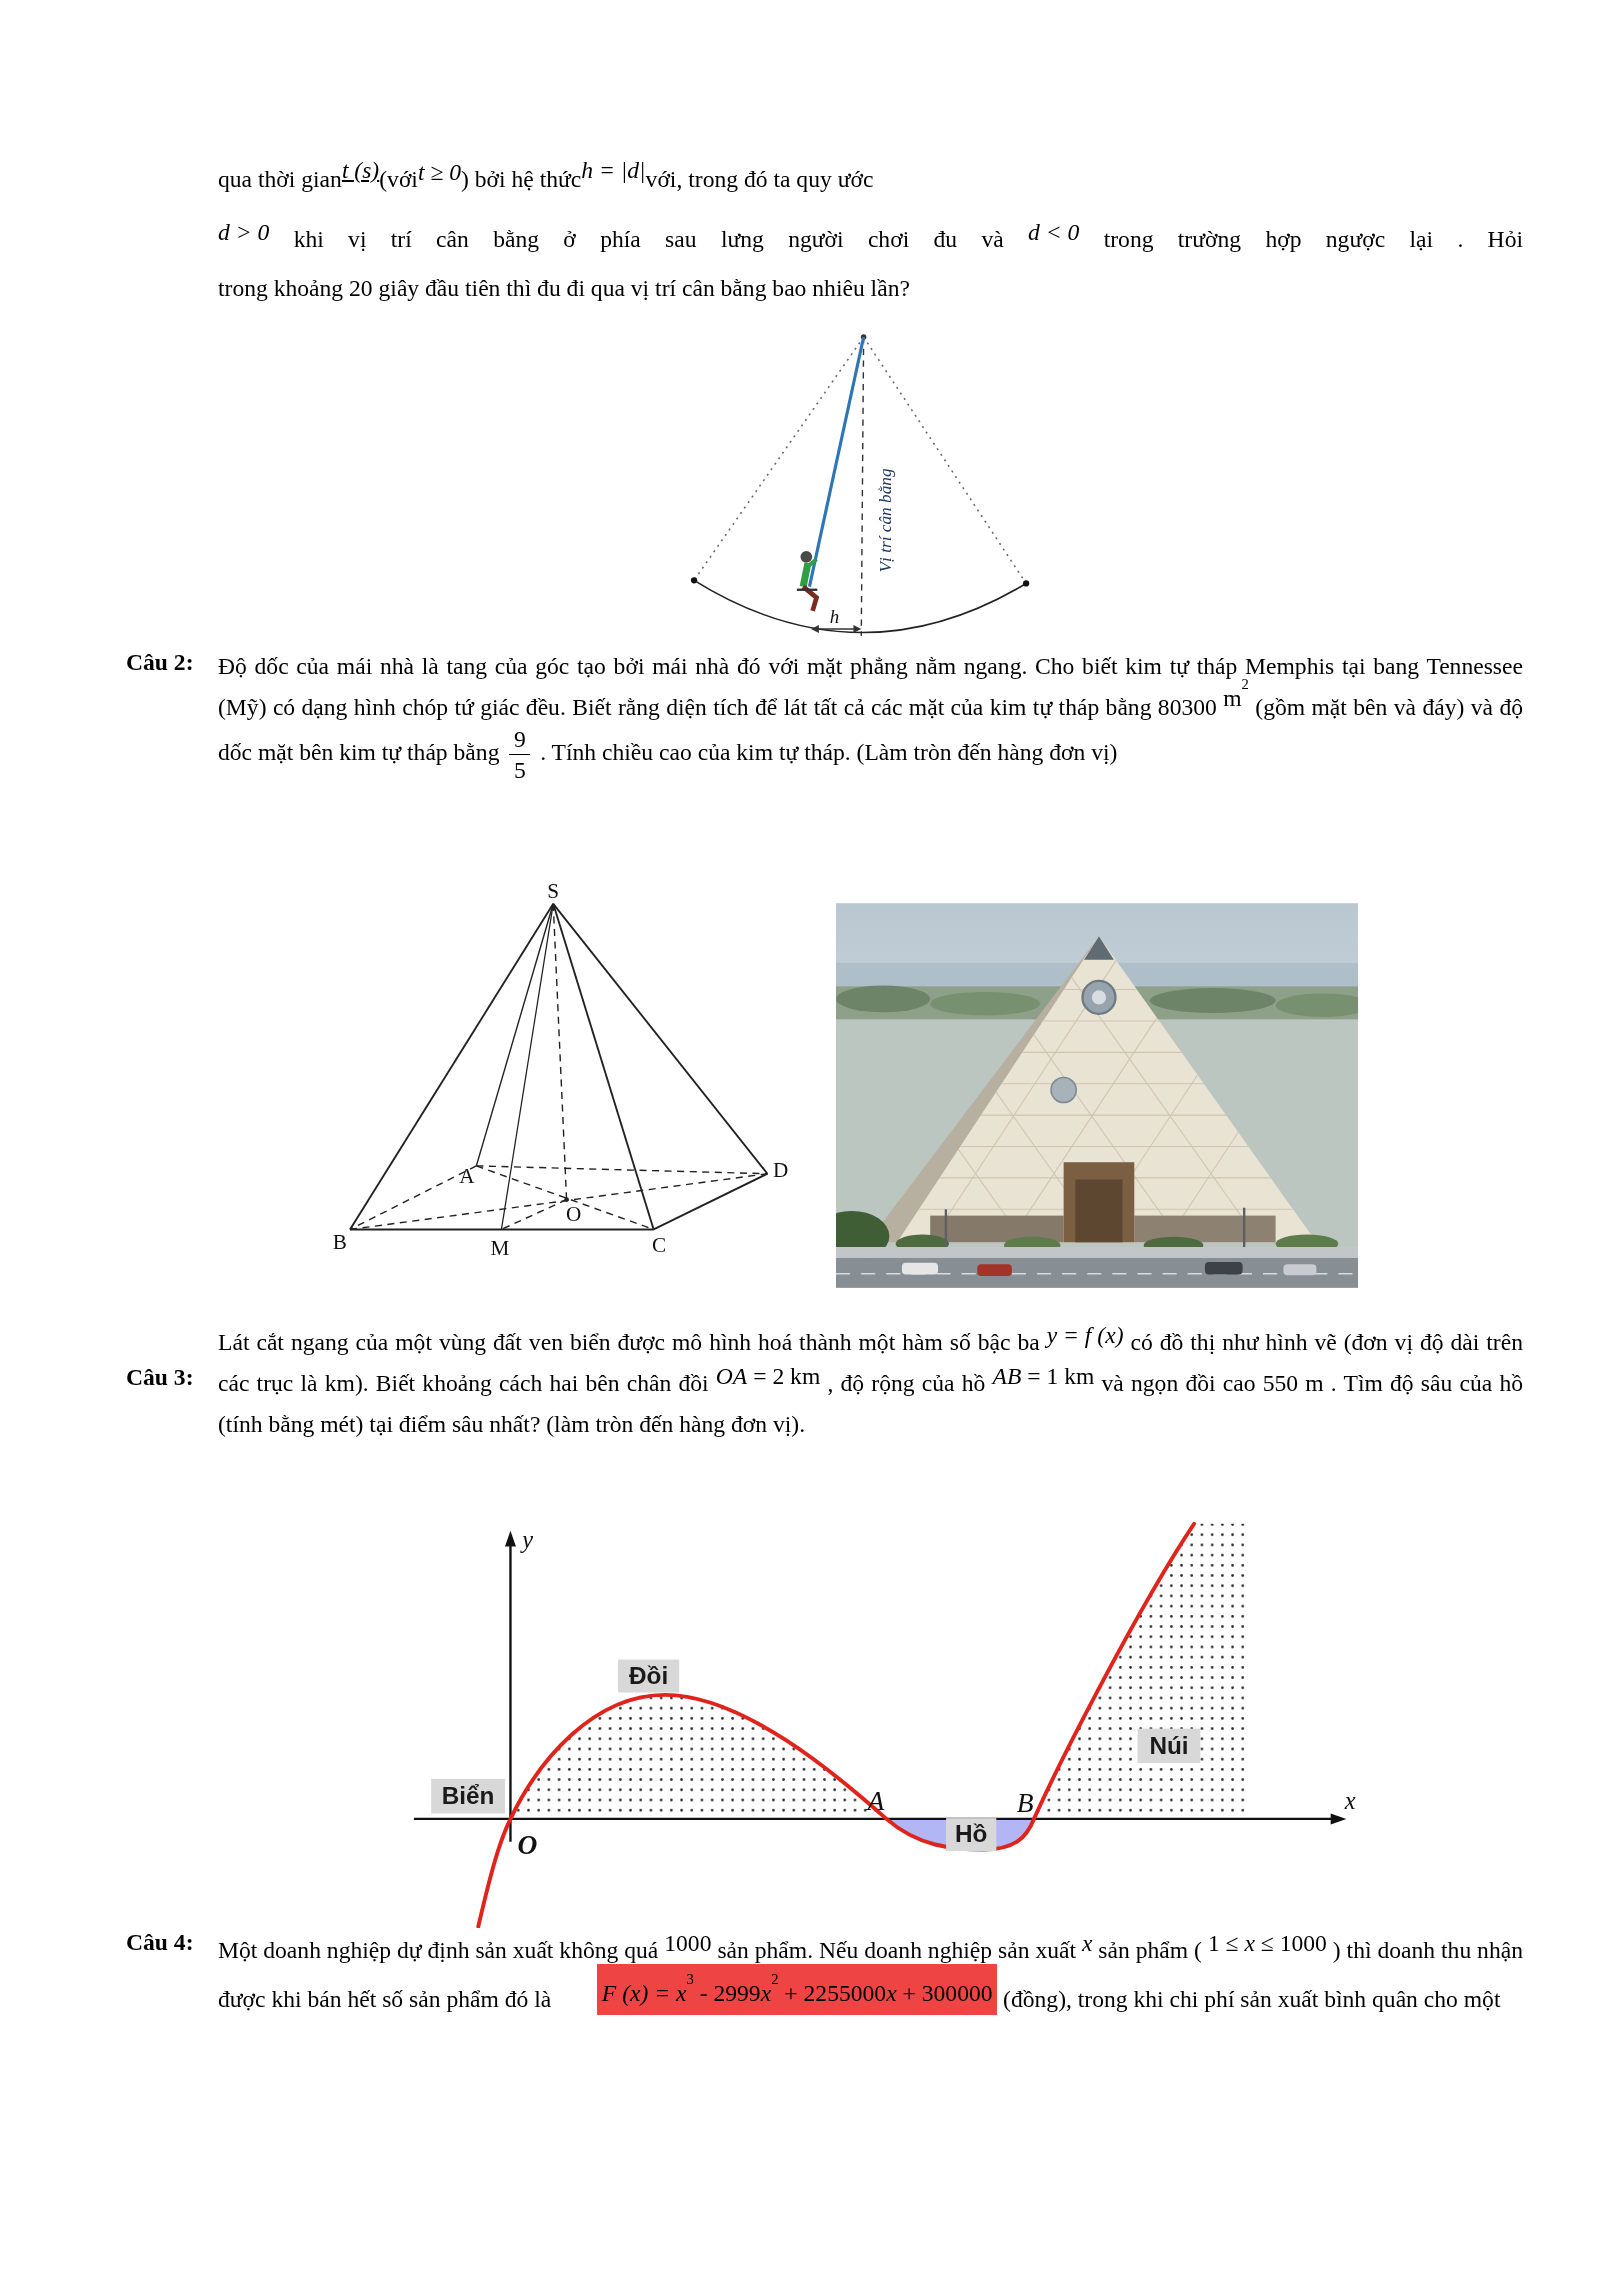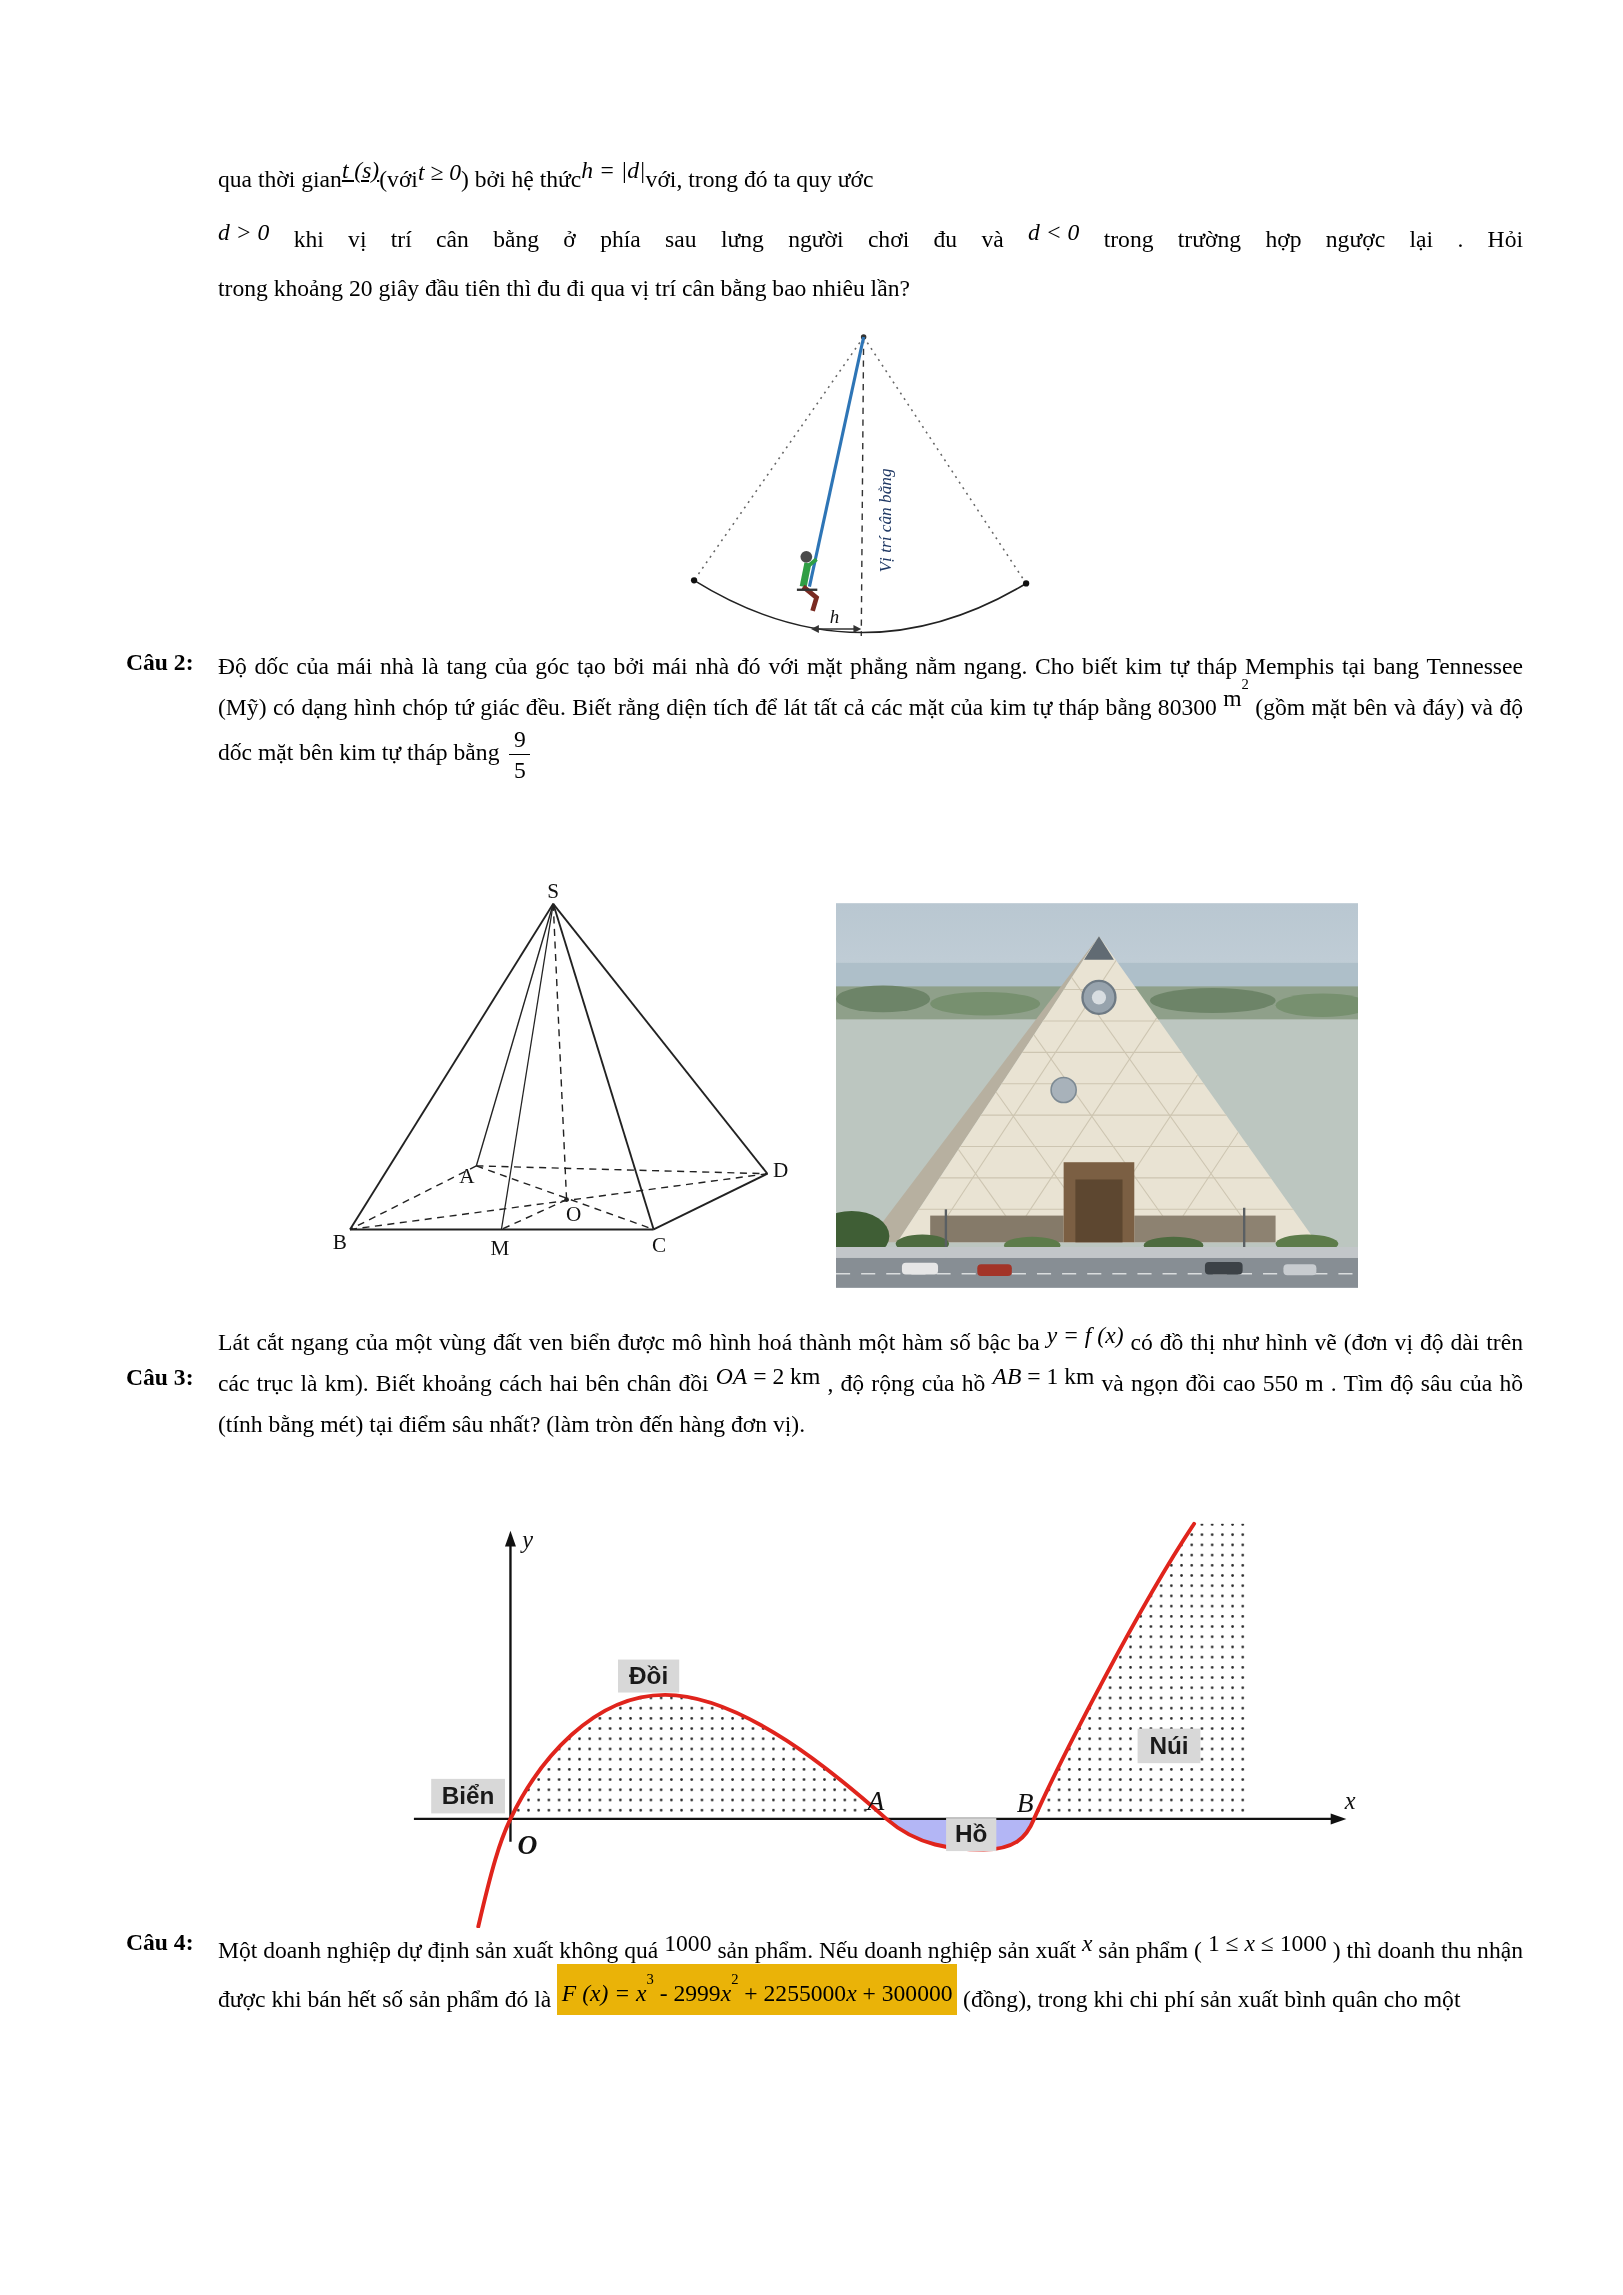--- a/index.html
+++ b/index.html
@@ -20,21 +20,21 @@
   .frac { display:inline-flex; flex-direction:column; vertical-align:middle;
           text-align:center; line-height:1.12; margin:0 3.9px; }
   .frac .num { border-bottom:1.9px solid #000; padding:0.8px 4.7px 2.4px; }
   .frac .den { padding-top:1.6px; }
   .line1 { display:flex; align-items:flex-end; white-space:nowrap; height:75px; }
   .line1 > span { display:inline-block; }
   .eqbig { display:inline-flex; align-items:center; font-size:24px; margin:0 7.9px 1.6px; }
   .eqbig .brk { font-size:55px; line-height:0.95; font-weight:400; transform:translateY(-1.6px); }
   .eqbig .frac { font-size:23.6px; }
   .eqbig .frac .num { font-style:italic; font-weight:600; }
-  .eqgray { background:#eab308; padding:1.6px 4.7px; display:inline-block; }
+  .eqgray { background:#ef4444; padding:1.6px 4.7px; display:inline-block;margin-left:40px; }
   svg text { font-family:"Liberation Serif","DejaVu Serif",serif; }
   svg .sans { font-family:"Liberation Sans","DejaVu Sans",sans-serif; }
 </style>
 </head>
 <body>
 
 <div class="abs line1" style="left:218px; top:118px;">
   <span>qua thời gian </span>
   <span class="math" style="margin-bottom:9.4px;text-decoration:underline;">t (s)</span>
   <span> (với </span>
@@ -83,21 +83,21 @@
   </g>
 
   <text transform="translate(340 314) rotate(-90)" font-size="22" font-style="italic" fill="#1f3864">Vị trí cân bằng</text>
 </svg>
 
 <div class="abs qlabel" style="left:126px; top:649px;">Câu 2:</div>
 <div class="abs body-par" style="left:218px; top:649px; width:1305px; line-height:35px;">
   <span>Độ dốc của mái nhà là tang của góc tạo bởi mái nhà đó với mặt phẳng nằm ngang. Cho biết kim tự tháp Memphis tại bang Tennessee (Mỹ) có dạng hình chóp tứ giác đều. Biết rằng diện tích để lát tất cả các mặt của kim tự tháp bằng 80300 </span><span class="mr2"><span>m</span><sup class="s">2</sup></span><span> (gồm mặt bên và đáy) và độ dốc mặt bên kim tự tháp bằng </span><span class="frac">
       <span class="num">9</span>
       <span class="den">5</span>
-    </span>
+    </span><span> . Tính chiều cao của kim tự tháp. (Làm tròn đến hàng đơn vị)</span>
 </div>
 
 <svg class="abs" style="left:310px; top:883px;font-size:30px" width="510" height="401" viewBox="0 0 650 510">
 
   <g stroke="#222" stroke-width="1.8" stroke-dasharray="9 7" fill="none">
     <line x1="212" y1="360" x2="51" y2="441"></line>
     <line x1="212" y1="360" x2="583" y2="370"></line>
     <line x1="212" y1="360" x2="438" y2="441"></line>
     <line x1="51" y1="441" x2="583" y2="370"></line>
     <line x1="310" y1="26" x2="327" y2="403"></line>

